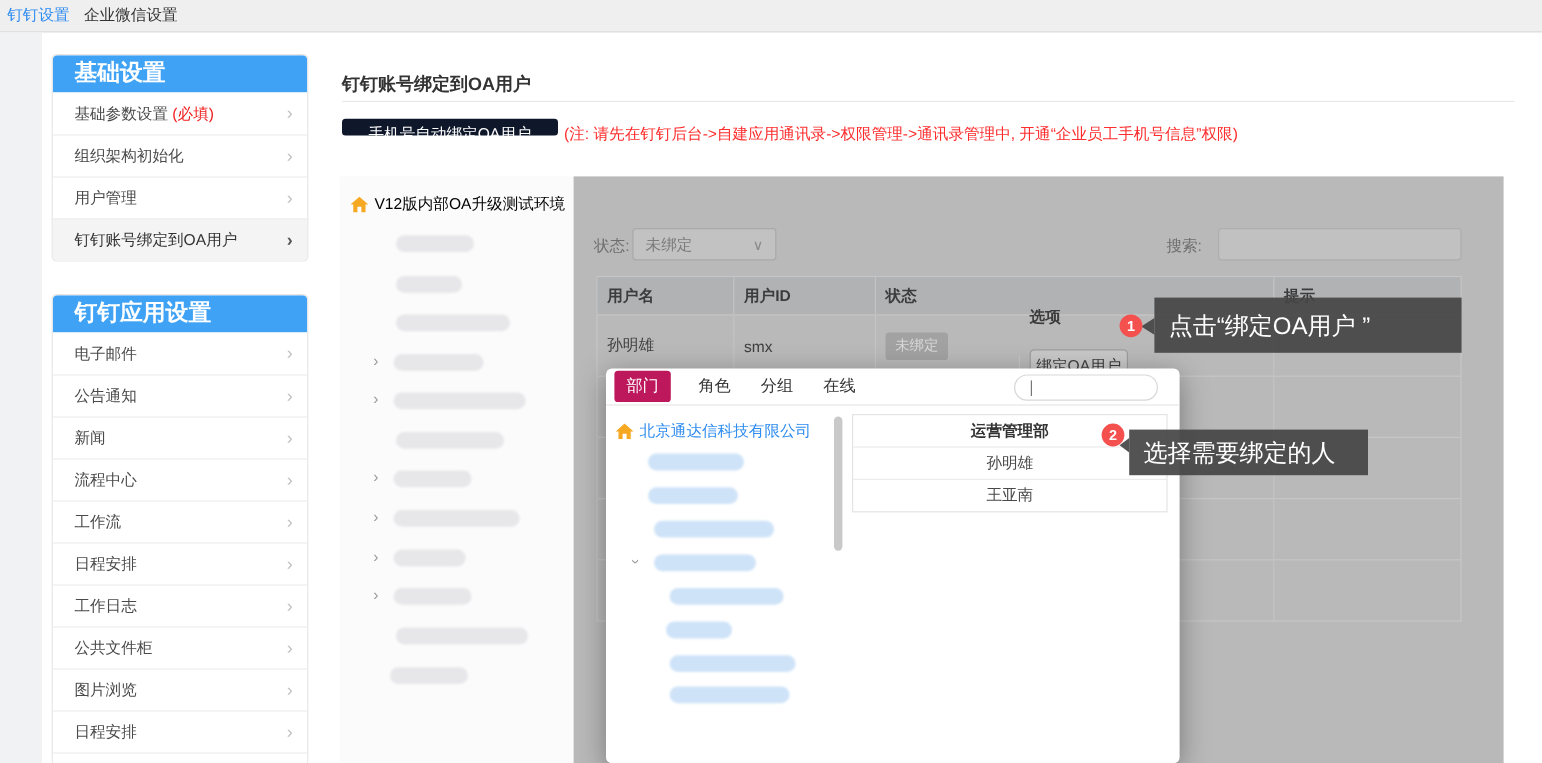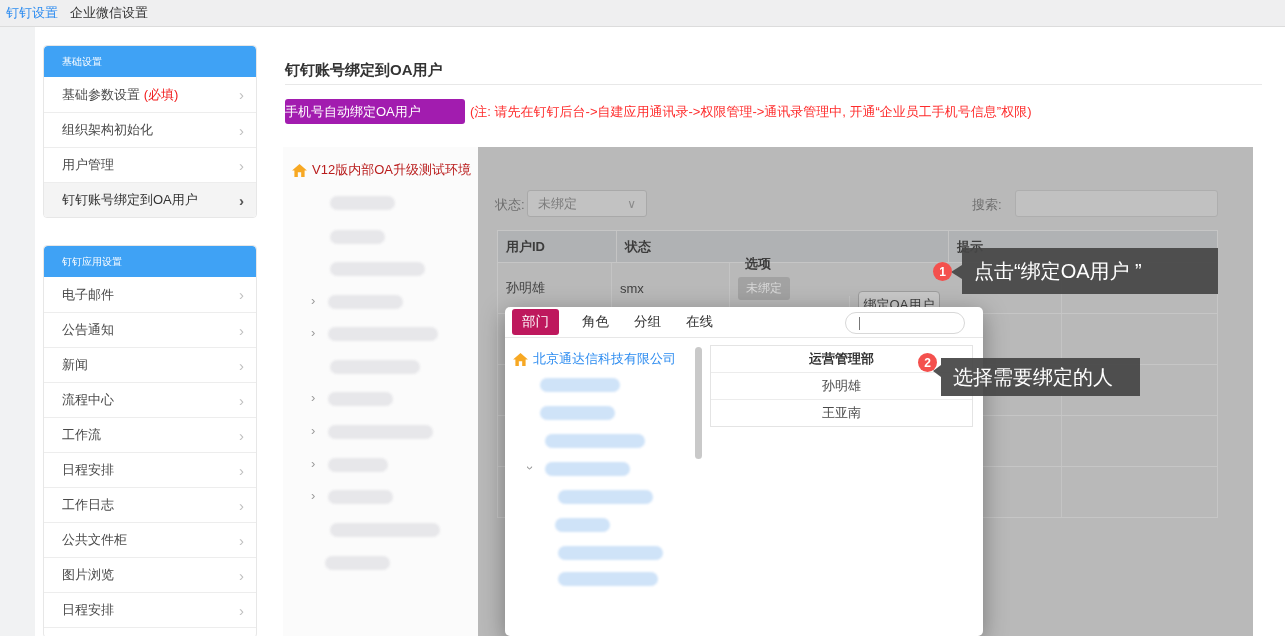--- a/index.html
+++ b/index.html
@@ -9,43 +9,43 @@
   
   .topbar { position:absolute; left:0; top:0; width:1285px; height:27px;
     background:#efeff0; border-bottom:1px solid #dcdcdc; display:flex; align-items:center; }
   .topbar .tb-tab { font-size:13px; color:#333; margin-left:0; padding:0 6px; cursor:default; }
   .topbar .tb-tab.active { color:#2d8cf0; }
   .gutter { position:absolute; left:0; top:27px; width:35px; height:609px; background:#f1f2f3; }
 
   
   .side-card { position:absolute; left:43px; width:214px; background:#fff;
     border:1px solid #e7e7e7; border-radius:4px; overflow:hidden; }
-  .side-head { height:31px; background:#3fa2f5; color:#fff; font-size:10px; font-weight:normal;
+  .side-head { height:31px; background:#3fa2f5; color:#fff; font-size:19px; font-weight:bold;
     line-height:31px; padding-left:18px; border-radius:4px 4px 0 0; }
   .side-item { height:35px; display:flex; align-items:center; padding:0 12px 0 18px;
     font-size:13px; color:#4a4a4a; border-top:1px solid #ededed; background:#fff; }
   .side-item .grow { flex:1; }
   .side-item .chev { color:#c0c0c0; font-size:15px; }
   .side-item.sel { background:#f4f4f4; color:#333; }
   .side-item.sel .chev { color:#555; font-weight:bold; }
   .red { color:#f11b1b; }
   .stub { height:10px; border-top:1px solid #ededed; }
 
   
   .page-title { position:absolute; left:285px; top:61px; font-size:15px; font-weight:bold; color:#333; }
   .title-hr { position:absolute; left:285px; top:84px; width:977px; height:1px; background:#e8e8e8; }
-  .auto-btn { position:absolute; left:285px; top:99px; width:180px; height:25px; background:#a21caf;
-    color:#fff; font-size:13px; border:none; border-radius:3px; text-align:left; line-height:25px; cursor:pointer; }
+  .auto-btn { position:absolute; left:285px; top:99px; width:180px; height:14px; background:#0f172a;
+    color:#fff; font-size:13px; border:none; border-radius:3px; text-align:center; line-height:25px; cursor:pointer; }
   .note { position:absolute; left:470px; top:99px; height:25px; line-height:25px;
     font-size:13px; color:#fe2c2c; white-space:nowrap; }
 
   
   .tree-panel { position:absolute; left:283px; top:147px; width:195px; height:489px; background:#fbfbfb; }
   .tree-root { position:absolute; left:9px; top:14px; display:flex; align-items:center; gap:5px;
-    font-size:13px; color:#b91c1c; white-space:nowrap; }
+    font-size:13px; color:#000000; white-space:nowrap; }
   .pill { position:absolute; height:14px; border-radius:7px; filter:blur(1px); }
   .tree-panel .pill { background:#e7e7ea; }
   .tchev { position:absolute; font-size:13px; color:#9a9a9a; line-height:14px; }
 
   
   .graybox { position:absolute; left:478px; top:147px; width:775px; height:489px; background:#b9b9b9; z-index:10; }
   .flabel { position:absolute; font-size:13px; color:#6e6e6e; }
   .gselect { position:absolute; left:49px; top:43px; width:120px; height:27px; background:#c2c2c2;
     border:1px solid #a9a9a9; border-radius:3px; font-size:13px; color:#7c7c7c;
     display:flex; align-items:center; padding:0 10px; }
@@ -214,20 +214,21 @@
   <span class="flabel" style="left:17px; top:49px;">状态:</span>
   <div class="gselect">
     <span class="grow">未绑定</span>
     <span class="dchev">∨</span>
   </div>
   <span class="flabel" style="left:494px; top:49px;">搜索:</span>
   <div class="ginput"></div>
 
   <div class="gtable">
     <div class="grow-r ghead">
+      <div class="gcell c1">用户名</div>
       <div class="gcell c2">用户ID</div>
       <div class="gcell c3">状态</div>
       <div class="gcell c4">选项</div>
       <div class="gcell c5">提示</div>
     </div>
     <div class="grow-r gbody">
       <div class="gcell c1">孙明雄</div>
       <div class="gcell c2">smx</div>
       <div class="gcell c3">
           <span class="badge">未绑定</span>

